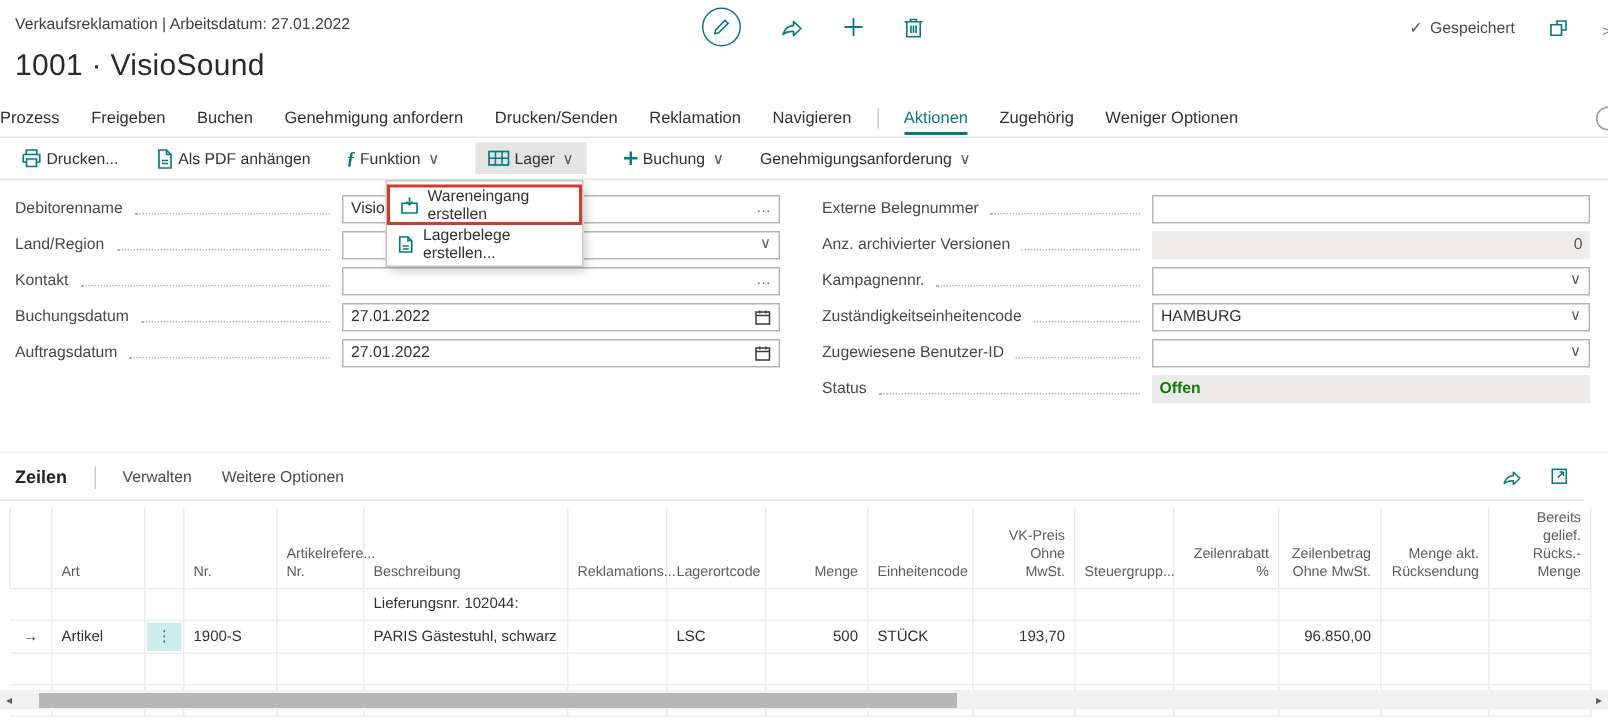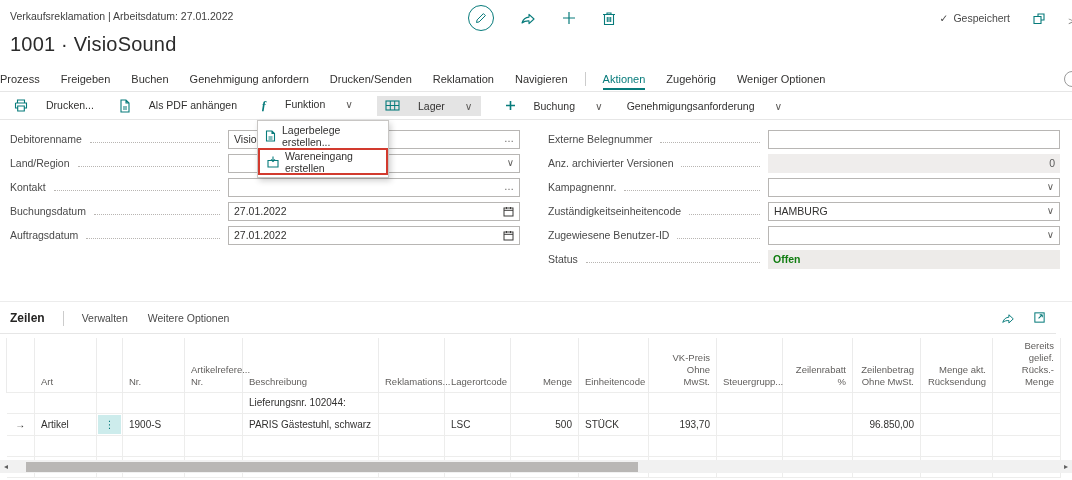--- a/index.html
+++ b/index.html
@@ -29,21 +29,21 @@
   .menubar { position:absolute; left:0; right:0; top:66px; height:26px; border-bottom:1px solid #e6e6e6;
              display:flex; align-items:center; gap:21px; padding:0 0; font-size:11px; color:#323130; }
   .menubar .item { cursor:default; white-space:nowrap; }
   .menubar .divider { width:1px; height:14px; background:#cccccc; margin:0 -4px; }
   .menubar .active { color:#077b7b; border-bottom:2px solid #077b7b; padding-bottom:3px; margin-bottom:-5px; }
   .menu-bulb { position:absolute; right:-8px; top:5px; width:16px; height:16px; border:1px solid #9a9a9a; border-radius:50%; }
 
   
   .actionbar { position:absolute; left:0; right:0; top:92px; height:28px; border-bottom:1px solid #e6e6e6;
                display:flex; align-items:center; gap:24px; padding:0 14px; font-size:10.5px; color:#323130; }
-  .tb-item { display:flex; gap:18px; white-space:nowrap; }
+  .tb-item { display:flex; align-items:center; gap:3px; white-space:nowrap; }
   .tb-item .ticon { color:#077b7b; }
   .tb-item.open { background:#e4e4e4; padding:4px 8px; }
   .chev { color:#605e5c; margin-left:2px; }
   .fchar { font-family:"Liberation Serif", serif; font-style:italic; font-weight:bold; color:#077b7b; font-size:12px; }
 
   
   .dropdown { position:absolute; left:257px; top:120px; width:132px; background:#fff;
               border:1px solid #c8c6c4; box-shadow: 2px 3px 6px rgba(0,0,0,.18); z-index:20; padding:2px 0; }
   .dd-item { display:flex; align-items:center; gap:6px; height:25px; padding:0 7px; font-size:10.5px; color:#323130; }
   .dd-item .dicon { color:#077b7b; flex:0 0 auto; }
@@ -207,36 +207,36 @@
       <span>Buchung</span>
       <span class="chev">∨</span>
     </span>
     <span class="tb-item">
       <span>Genehmigungsanforderung</span>
       <span class="chev">∨</span>
     </span>
   </div>
 
   <div class="dropdown">
+    <div class="dd-item annotated">
+      <span class="dicon">
+        <svg width="12" height="12" viewBox="0 0 12 12">
+            <path d="M1 4.5h10V11H1zM6 .5v5M4 3.5L6 5.5l2-2" fill="none" stroke="#077b7b" stroke-width="1.1"></path>
+          </svg>
+      </span>
+      <span>Wareneingang erstellen</span>
+    </div>
     <div class="dd-item">
       <span class="dicon">
         <svg width="11" height="12" viewBox="0 0 11 12">
             <path d="M1.5 1h5.5l2.5 2.5V11h-8zM7 1v2.5h2.5" fill="none" stroke="#077b7b" stroke-width="1.1"></path>
             <path d="M3.5 7h4M3.5 9h4" stroke="#077b7b" stroke-width="1"></path>
           </svg>
       </span>
       <span>Lagerbelege erstellen...</span>
-    </div>
-    <div class="dd-item annotated">
-      <span class="dicon">
-        <svg width="12" height="12" viewBox="0 0 12 12">
-            <path d="M1 4.5h10V11H1zM6 .5v5M4 3.5L6 5.5l2-2" fill="none" stroke="#077b7b" stroke-width="1.1"></path>
-          </svg>
-      </span>
-      <span>Wareneingang erstellen</span>
     </div>
   </div>
 
   <div class="form">
     <div class="fcol left">
       <div class="frow">
         <span class="flabel">Debitorenname</span>
         <span class="leader"></span>
         <span class="field">
           <span class="val">VisioSound</span>

